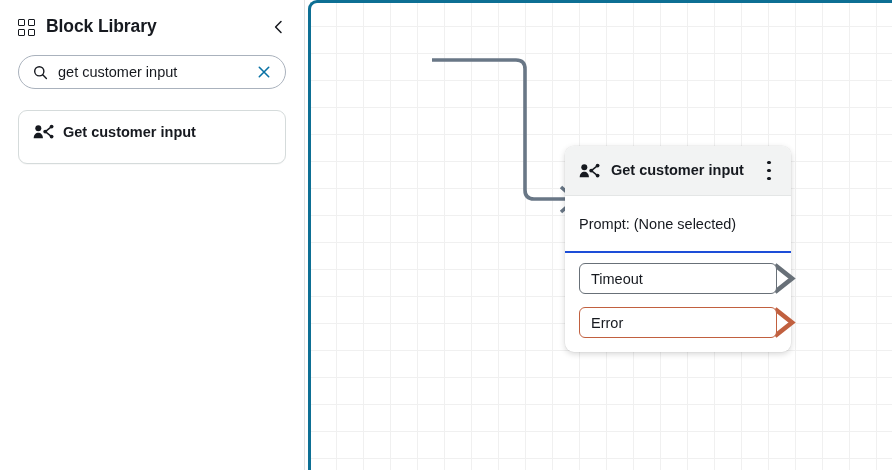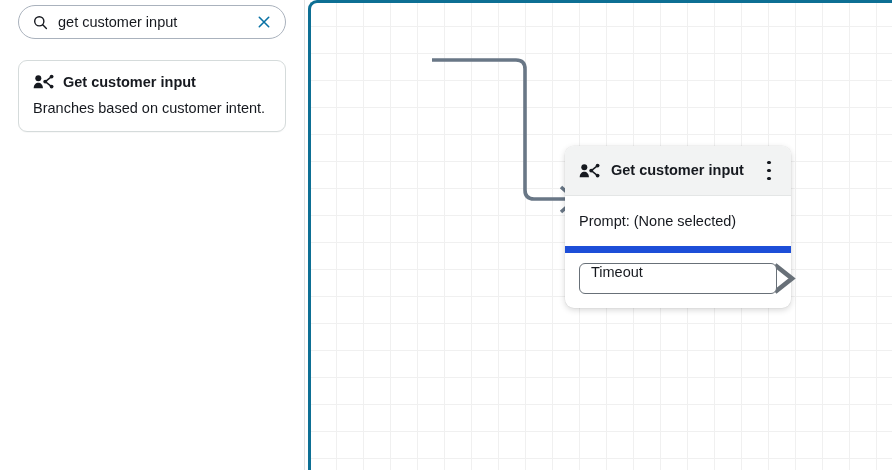--- a/index.html
+++ b/index.html
@@ -261,21 +261,21 @@
     width: 3.4px; height: 3.4px;
     border-radius: 50%;
     background: #16191f;
   }
 
   .node-prompt-row {
     height: 57px;
     display: flex;
     align-items: center;
     padding: 0 14px;
-    border-bottom: 7px solid #1d4ed8;
+    border-bottom: 2px solid #1d4ed8;
     font-size: 14.5px;
     color: #16191f;
   }
 
   .branches {
     padding: 10px 0 14px 0;
     position: relative;
   }
   .branch-row {
     position: relative;
@@ -286,21 +286,21 @@
   .branch-pill {
     position: absolute;
     left: 0;
     top: 0;
     width: 198px;
     height: 31px;
     border: 1px solid #687078;
     border-radius: 6px;
     background: #ffffff;
     display: flex;
-    align-items: flex-start;
+    align-items: center;
     padding-left: 11px;
     font-size: 14.5px;
     color: #16191f;
     z-index: 2;
   }
   .branch-pill.error { border-color: #c1603f; }
   .branch-arrow {
     position: absolute;
     left: 186px;
     top: -4px;
@@ -308,20 +308,34 @@
     z-index: 1;
   }
 </style>
 </head>
 <body>
 
 <div id="app">
 
   <div id="sidebar">
 
+    <div class="sidebar-header">
+      <span class="grid-icon">
+        <i></i>
+          <i></i>
+          <i></i>
+          <i></i>
+      </span>
+      <span class="sidebar-title">Block Library</span>
+      <button class="collapse-btn" aria-label="Collapse">
+        <svg width="14" height="14" viewBox="0 0 14 14" fill="none">
+          <path d="M9 1.5 L3.6 7 L9 12.5" stroke="#16191f" stroke-width="1.5" stroke-linecap="round" stroke-linejoin="round"></path>
+        </svg>
+      </button>
+    </div>
 
     <div class="search-wrap">
       <span class="search-icon">
         <svg width="15" height="15" viewBox="0 0 16 16" fill="none">
           <circle cx="6.7" cy="6.7" r="4.9" stroke="#16191f" stroke-width="1.5"></circle>
           <path d="M10.4 10.4 L14.3 14.3" stroke="#16191f" stroke-width="1.5" stroke-linecap="round"></path>
         </svg>
       </span>
       <input class="search-input" type="text" value="get customer input" style="">
       <button class="clear-btn" aria-label="Clear">
@@ -338,21 +352,20 @@
             <circle cx="5.3" cy="4.3" r="3.0" fill="#16191f"></circle>
             <path d="M0.7 14.2 C0.7 10.6 2.9 8.7 5.3 8.7 C7.7 8.7 9.9 10.6 9.9 14.2 Z" fill="#16191f"></path>
             <circle cx="18.6" cy="2.6" r="1.9" fill="#16191f"></circle>
             <circle cx="18.6" cy="12.6" r="1.9" fill="#16191f"></circle>
             <circle cx="12.2" cy="7.6" r="1.9" fill="#16191f"></circle>
             <path d="M13.6 6.6 L17.3 3.6 M13.6 8.7 L17.3 11.6" stroke="#16191f" stroke-width="1.5" stroke-linecap="round"></path>
           </svg>
         </span>
         <span class="block-card-title">Get customer input</span>
       </div>
-      <div class="block-card-desc">Branches based on customer intent.</div>
     </div>
 
   </div>
 
   <div id="canvas-area">
     <div id="canvas">
 
 
       <svg class="edge-layer">
         <g>
@@ -391,20 +404,28 @@
           <div class="branch-row">
             <svg class="branch-arrow" viewBox="0 0 42 39" fill="none">
               <path d="M10 6 L27 19.5 L10 33" stroke="#687078" stroke-width="4.6" fill="none" stroke-linejoin="miter" stroke-linecap="butt"></path>
             </svg>
             <div class="branch-pill">
               <span>Timeout</span>
             </div>
           </div>
 
 
+          <div class="branch-row">
+            <svg class="branch-arrow" viewBox="0 0 42 39" fill="none">
+              <path d="M10 6 L27 19.5 L10 33" stroke="#c1603f" stroke-width="4.6" fill="none" stroke-linejoin="miter" stroke-linecap="butt"></path>
+            </svg>
+            <div class="branch-pill error">
+              <span>Error</span>
+            </div>
+          </div>
 
         </div>
       </div>
 
     </div>
   </div>
 
 </div>
 
 </body></html>

